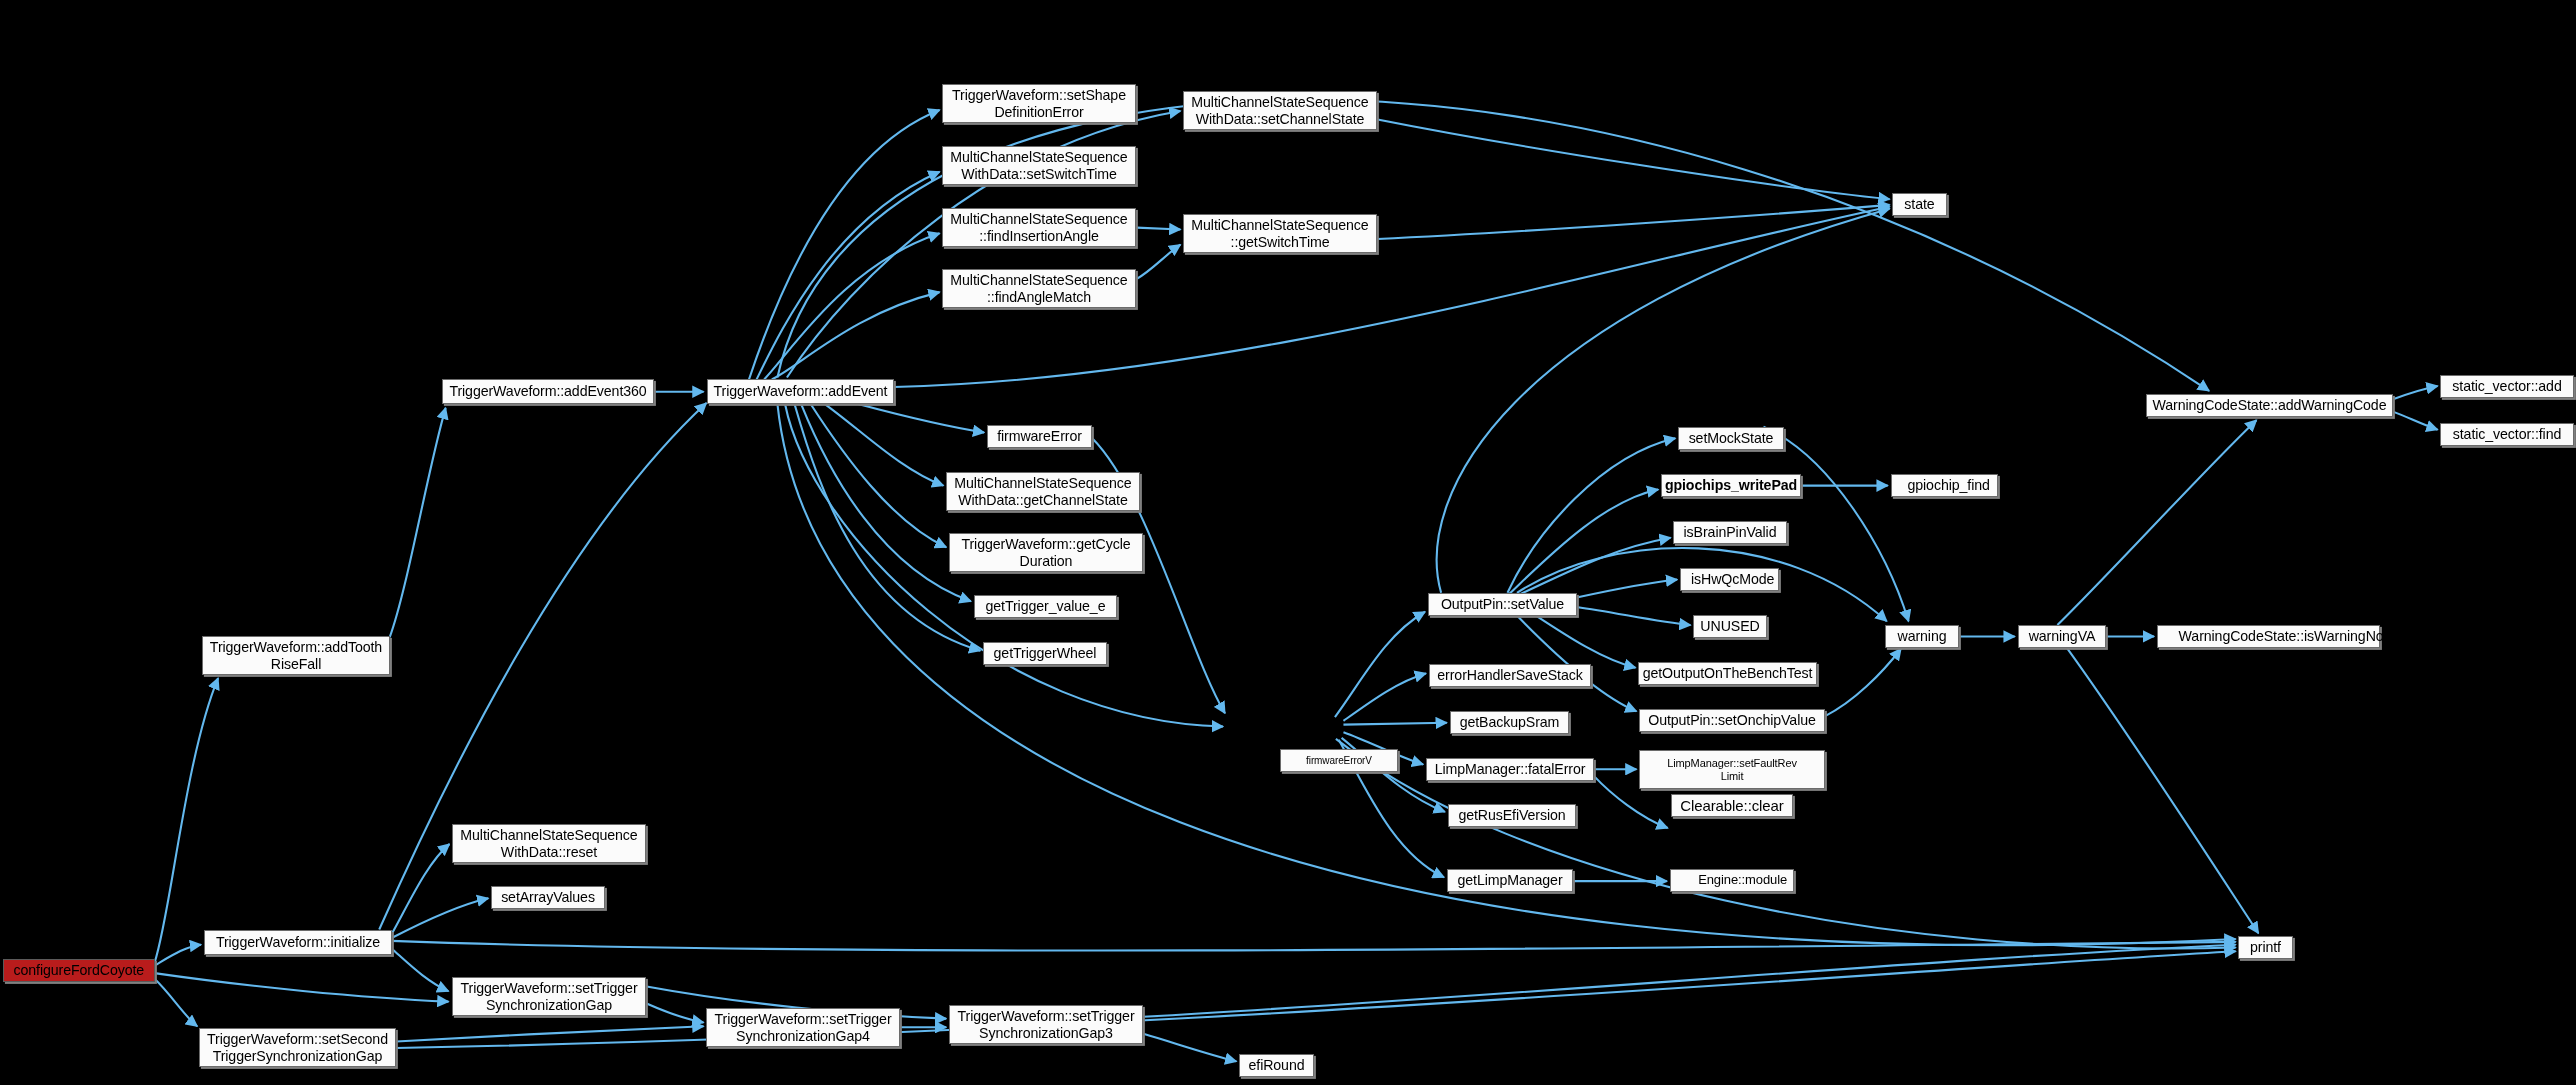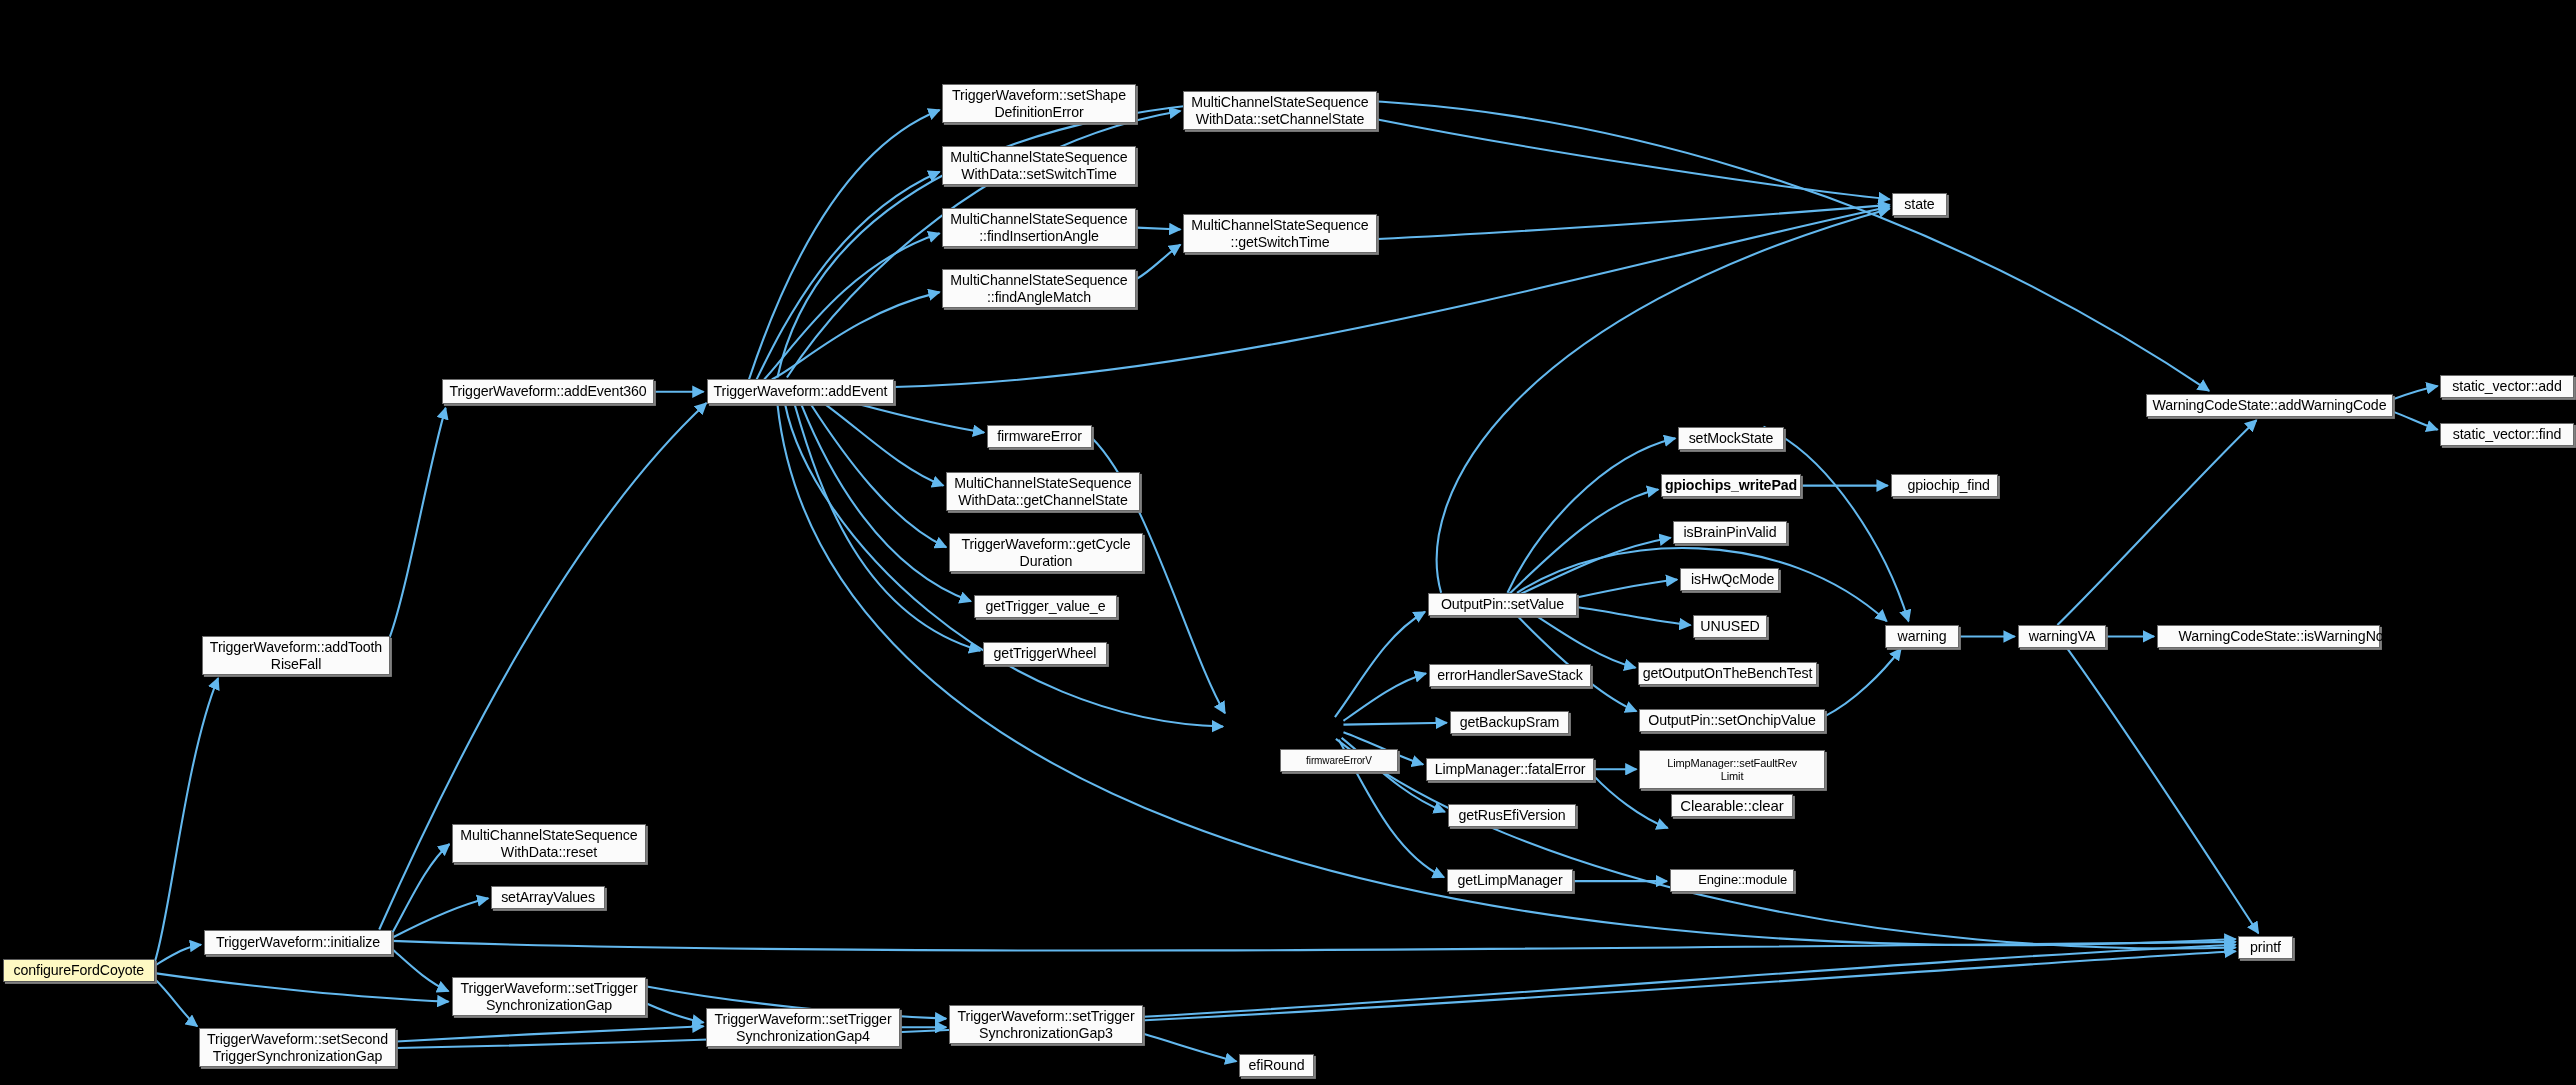--- a/index.html
+++ b/index.html
@@ -35,21 +35,21 @@
     align-items: center;
     justify-content: center;
     text-align: center;
     line-height: 1.14;
     letter-spacing: -0.1px;
     white-space: pre-line;
     padding: 0.9px 4.7px;
     z-index: 5;
   }
   .node.root {
-    background: #fef9c3;
+    background: #b91c1c;
     border: 0.9px solid #5a5a5a;
   }
 </style>
 </head>
 <body>
 
 <div id="canvas">
   <svg id="edge-layer" viewBox="0 0 2717 1145" preserveAspectRatio="none">
     <defs>
       <marker id="arrow" viewBox="0 0 10 10" refX="9" refY="5" markerWidth="6" markerHeight="6" orient="auto-start-reverse">

